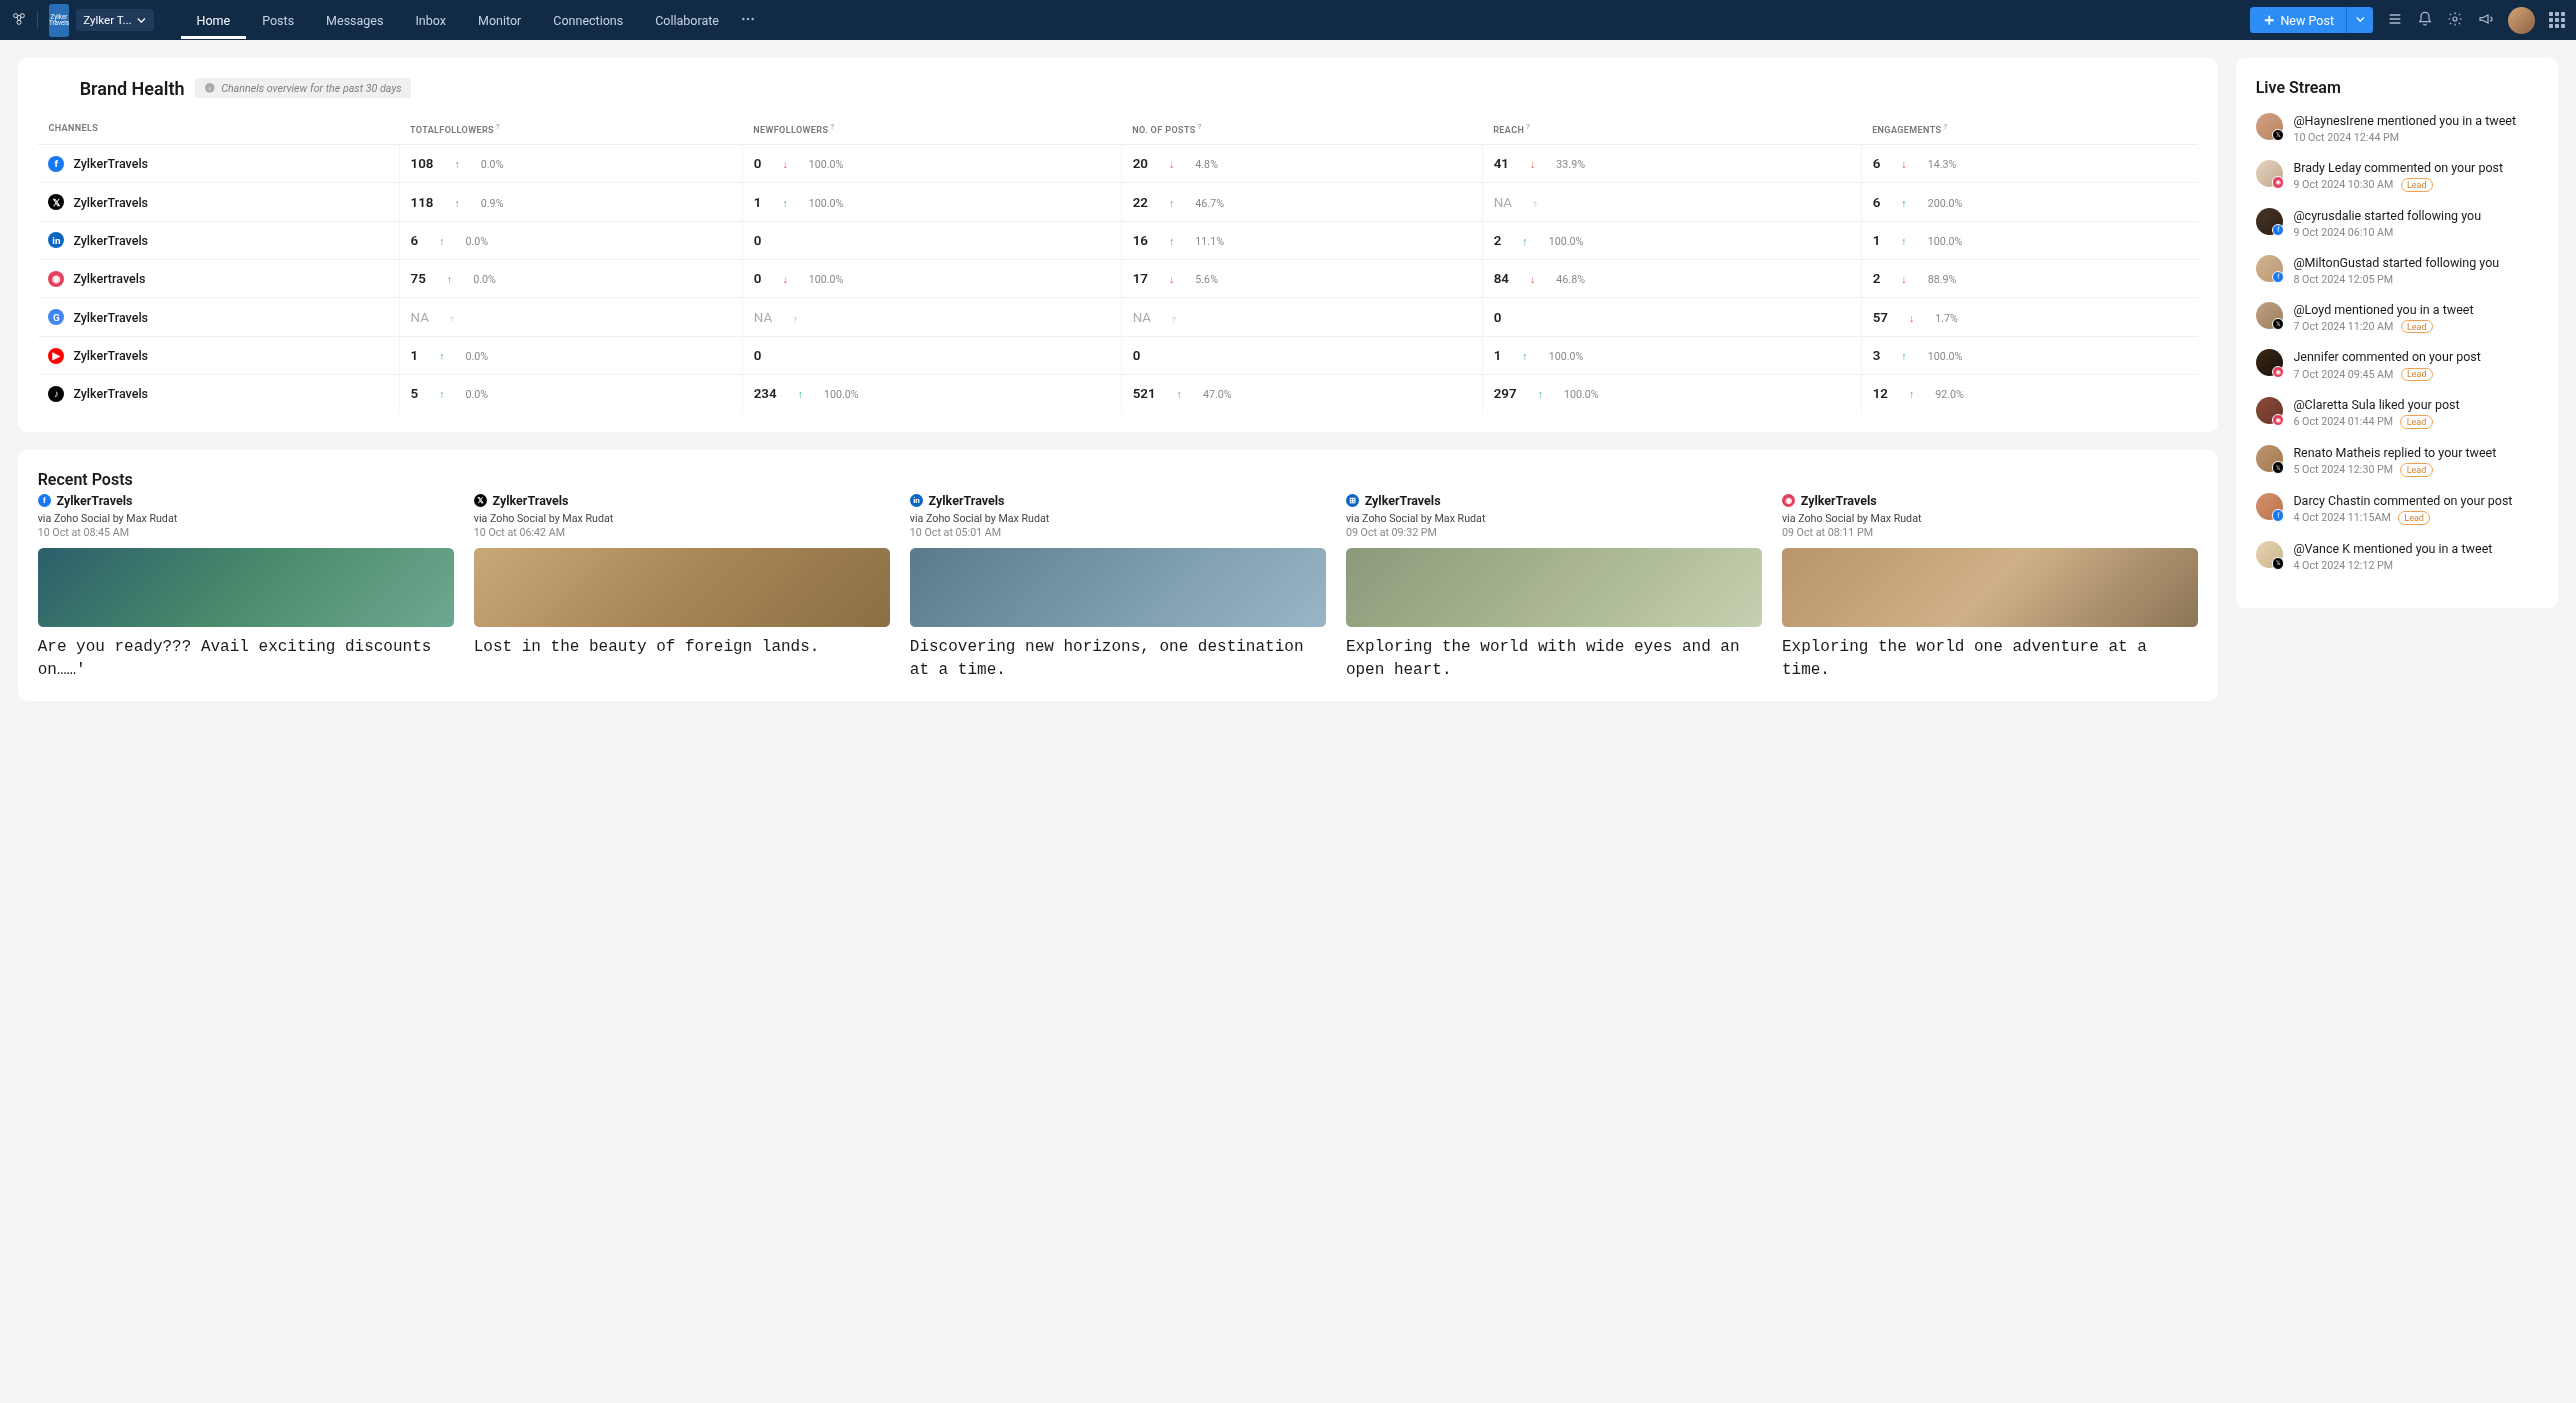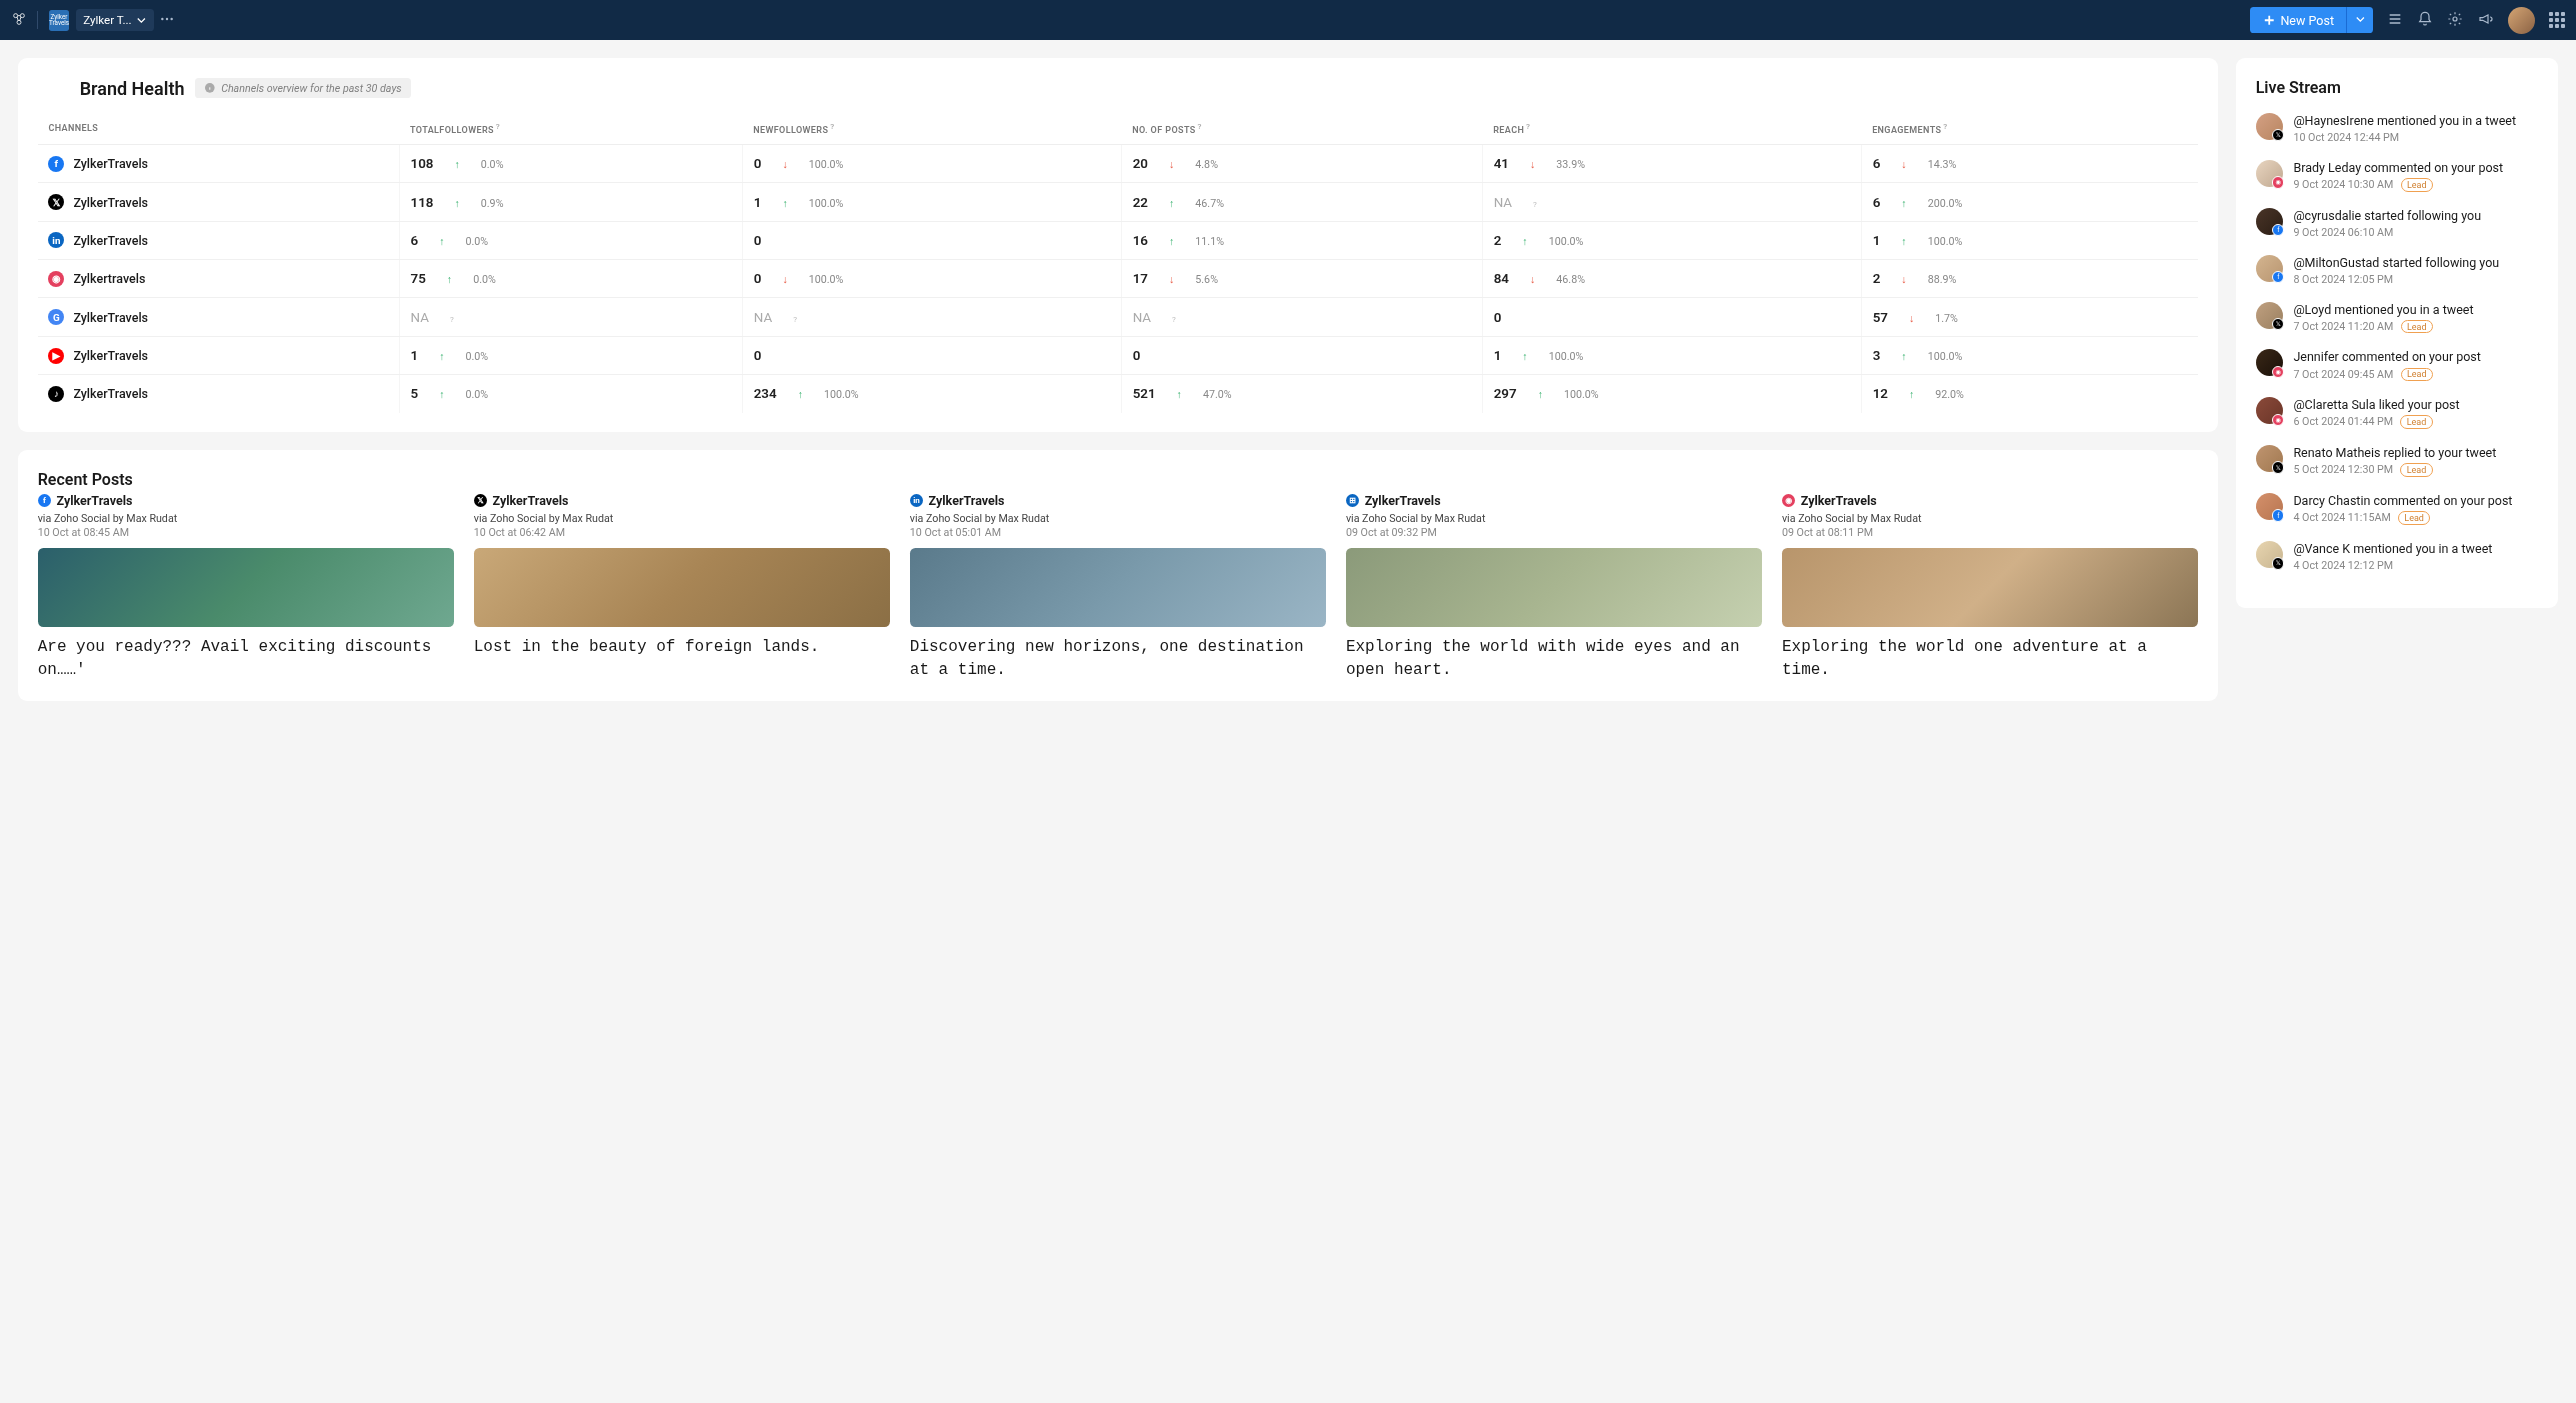--- a/index.html
+++ b/index.html
@@ -1,21 +1,21 @@
 <!DOCTYPE html>
 <html style="font-size:14.3px"><head>
 <meta charset="utf-8">
 <style>
 * { margin:0; padding:0; box-sizing:border-box; }
 body { font-family:-apple-system,BlinkMacSystemFont,"Segoe UI",Roboto,sans-serif; background:#f5f5f5; color:#1a1a1a; font-size:12.5px; }
 .topbar { background:#112a46; height:40px; display:flex; align-items:center; padding:0 10.7px; color:#fff; }
 .topbar-left { display:flex; align-items:center; gap:7.2px; }
 .logo-icon svg { width:19.7px; height:19.7px; }
 .divider { width:0.9px; height:18px; background:#304a6b; margin:0 3.6px; }
-.brand-badge { width:19.7px; height:21px; background:#2a6fb5; border-radius:2.7px; display:flex; align-items:center; justify-content:center; font-size:6.3px; color:#fff; text-align:center; line-height:1; }
+.brand-badge { width:19.7px; height:33px; background:#2a6fb5; border-radius:2.7px; display:flex; align-items:center; justify-content:center; font-size:6.3px; color:#fff; text-align:center; line-height:1; }
 .brand-select { display:flex; align-items:center; gap:4px; background:#1f3a5a; padding:3.6px 7.2px; border-radius:3.6px; cursor:pointer; }
 .brand-select span { font-size:11.6px; }
 .nav { display:flex; margin-left:27px; gap:0; }
 .nav-item { padding:11.6px 16px; cursor:pointer; font-size:12.5px; color:#c5d3e5; position:relative; }
 .nav-item.active { color:#fff; }
 .nav-item.active::after { content:""; position:absolute; bottom:0; left:0; right:0; height:2.7px; background:#fff; }
 .topbar-right { margin-left:auto; display:flex; align-items:center; gap:14.3px; }
 .new-post-btn { display:flex; align-items:flex-end; }
 .new-post-main { background:#2e8cf5; color:#fff; padding:5.4px 12.5px; border-radius:3.6px 0 0 3.6px; display:flex; align-items:center; gap:5.4px; cursor:pointer; font-size:12.5px; }
 .new-post-dd { background:#2e8cf5; padding:5.4px 7.2px; border-radius:0 3.6px 3.6px 0; border-left:0.9px solid #1a6bd4; cursor:pointer; }
@@ -80,20 +80,29 @@
     </span>
     <span class="divider"></span>
     <div class="brand-badge">Zylker<br>Travels</div>
     <div class="brand-select">
       <span>Zylker T...</span>
       <svg width="10.7" height="10.7" viewBox="0 0 12 12">
           <path d="M2 4l4 4 4-4" stroke="#fff" stroke-width="1.5" fill="none"></path>
         </svg>
     </div>
   </div>
+  <div class="nav" id="nav">
+      <div class="nav-item active">Home</div>
+      <div class="nav-item">Posts</div>
+      <div class="nav-item">Messages</div>
+      <div class="nav-item">Inbox</div>
+      <div class="nav-item">Monitor</div>
+      <div class="nav-item">Connections</div>
+      <div class="nav-item">Collaborate</div>
+    </div>
   <span class="icon-btn" style="margin-left:5.4px;">
     <svg viewBox="0 0 24 24" fill="#c5d3e5">
         <circle cx="5" cy="12" r="1.8"></circle>
         <circle cx="12" cy="12" r="1.8"></circle>
         <circle cx="19" cy="12" r="1.8"></circle>
       </svg>
   </span>
   <div class="topbar-right">
     <div class="new-post-btn">
       <div class="new-post-main">

